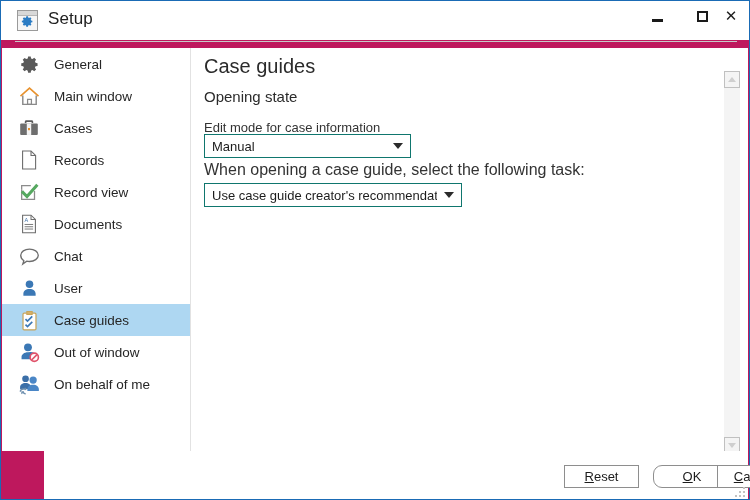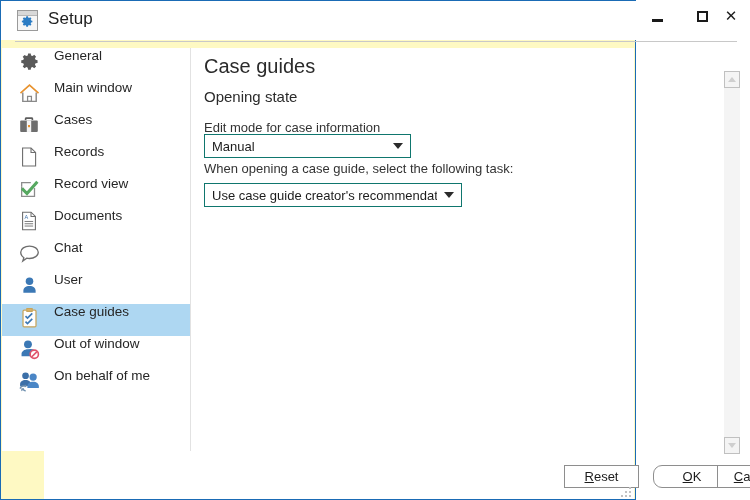--- a/index.html
+++ b/index.html
@@ -11,25 +11,25 @@
     width: 750px;
     height: 500px;
     font-family: "Liberation Sans", sans-serif;
     -webkit-font-smoothing: antialiased;
     overflow: hidden;
   }
 
   .window {
     position: absolute;
     left: 0; top: 0;
-    width: 636px;
+    width: 750px;
     height: 500px;
     box-sizing: border-box;
     border: 1px solid #1a6bb5;
-    background: #fef9c3;
+    background: #be185d;
     text-decoration: underline;
   }
 
   
   .titlebar {
     position: absolute;
     left: 0; top: 0;
     width: 748px;
     height: 39px;
     background: #ffffff;
@@ -104,20 +104,21 @@
     position: absolute;
     left: 1px; top: 47px;
     width: 188px;
     height: 403px;
     background: #ffffff;
   }
   .nav-item {
     position: relative;
     height: 32px;
     display: flex;
+    align-items: center;
     padding-left: 14px;
     cursor: default;
     box-sizing: border-box;
   }
   .nav-item.selected { background: #aed7f2; }
   .nav-icon {
     width: 26px;
     height: 26px;
     flex: 0 0 26px;
     display: flex;
@@ -159,21 +160,21 @@
   }
   .field-label-1 {
     position: absolute;
     left: 13px; top: 72px;
     font-size: 13px;
     color: #333333;
   }
   .field-label-2 {
     position: absolute;
     left: 13px; top: 113px;
-    font-size: 13px;
+    font-size: 16px;
     color: #333333;
   }
   .combo {
     position: absolute;
     box-sizing: border-box;
     height: 24px;
     border: 1px solid #0f766e;
     background: #ffffff;
     display: flex;
     align-items: center;

